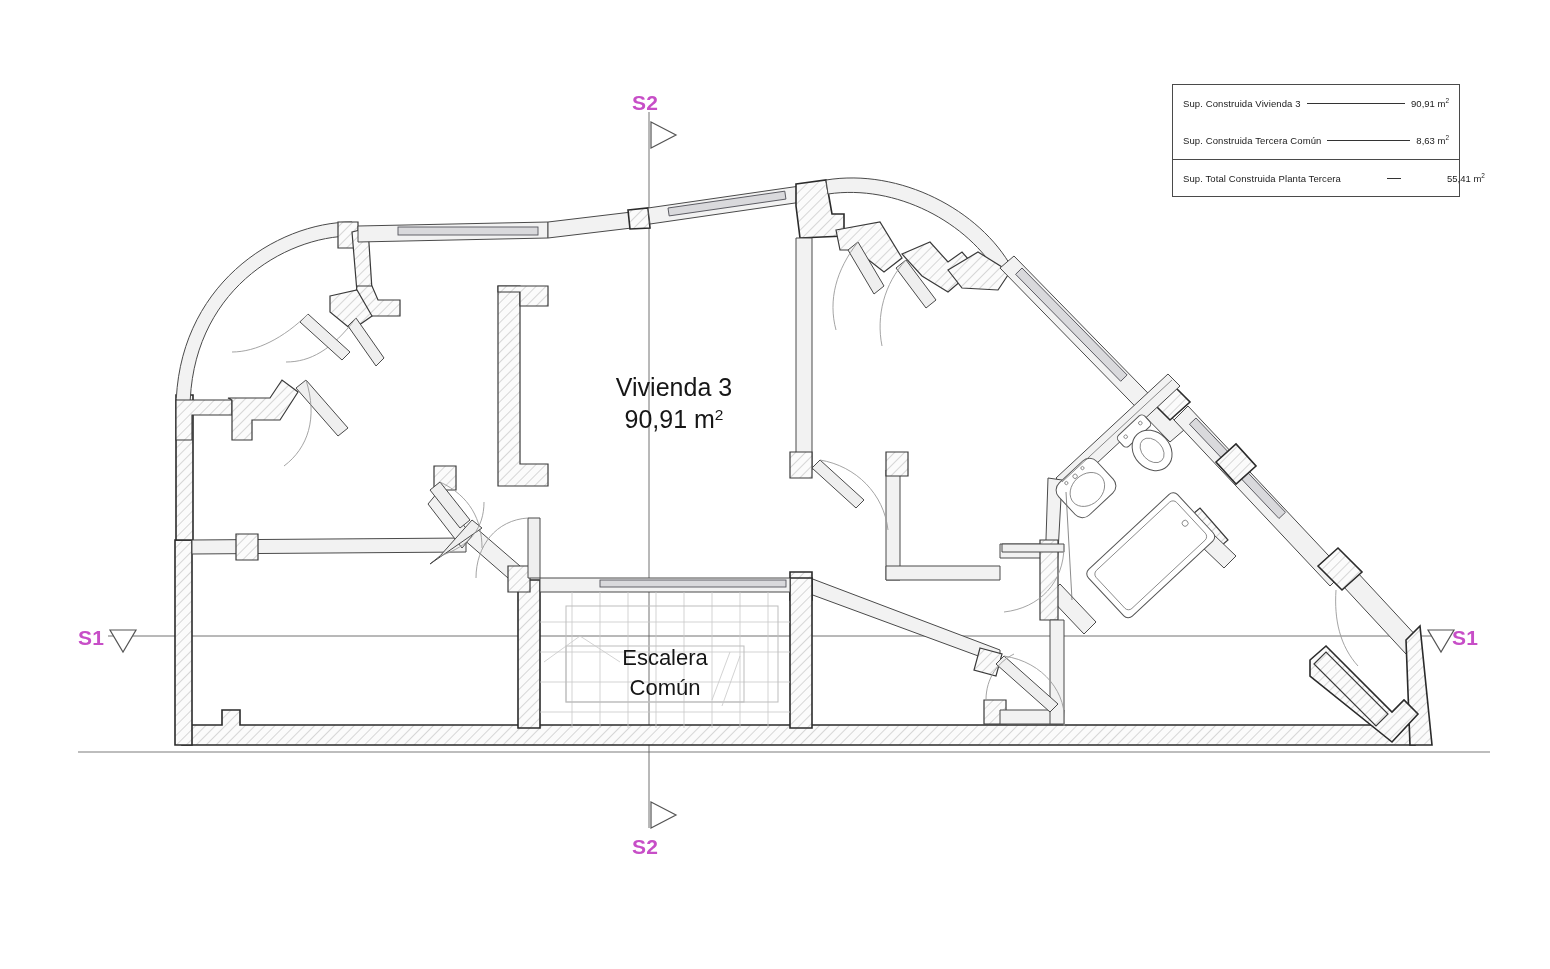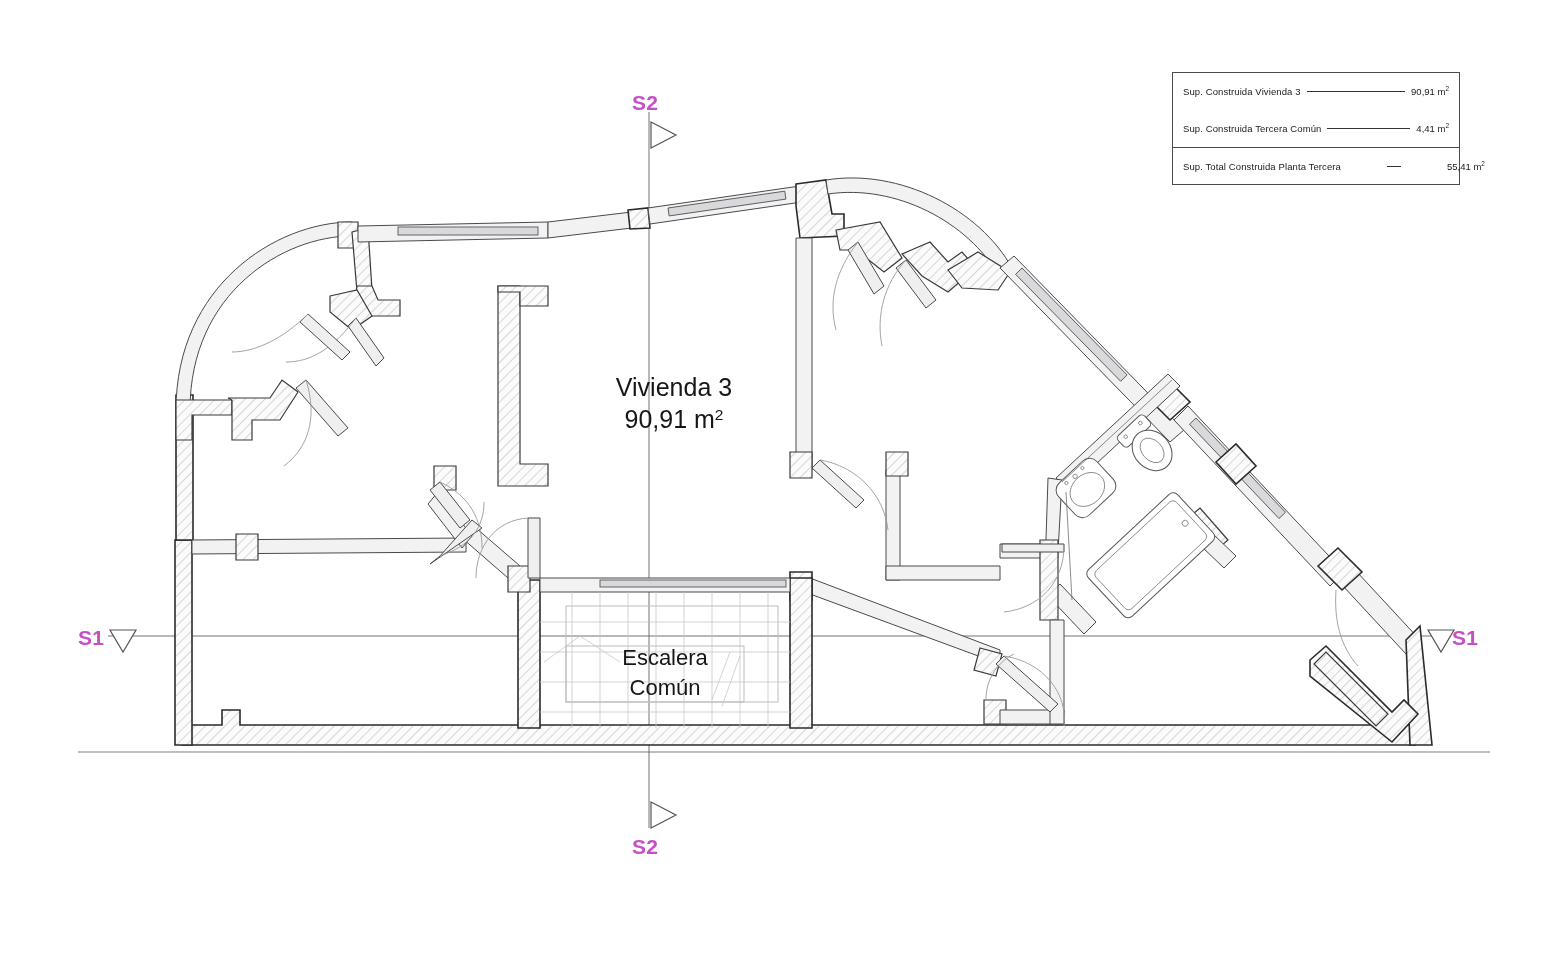--- a/index.html
+++ b/index.html
@@ -61,21 +61,21 @@
     font-size: 22px;
     fill: #161616;
     text-anchor: middle;
   }
   .sup-sc { font-size: 0.62em; }
 
   
   #legend {
     position: absolute;
     left: 1172px;
-    top: 72px;
+    top: 84px;
     width: 288px;
     border: 1.2px solid #4a4a4a;
     background: #ffffff;
     box-sizing: border-box;
   }
   .legend-row {
     display: flex;
     align-items: center;
     height: 37px;
     padding: 0 10px;
@@ -346,21 +346,21 @@
   <div id="legend">
     <div class="legend-row">
       <span class="legend-text">Sup. Construida Vivienda 3</span>
       <span class="legend-rule"></span>
       <span class="legend-val"><span>90,91</span>&nbsp;<span>m</span><sup>2</sup></span>
     </div>
 
     <div class="legend-row">
       <span class="legend-text">Sup. Construida Tercera Común</span>
       <span class="legend-rule"></span>
-      <span class="legend-val"><span>4,41</span>&nbsp;<span>m</span><sup>2</sup></span>
+      <span class="legend-val"><span>8,63</span>&nbsp;<span>m</span><sup>2</sup></span>
     </div>
 
     <div class="legend-row divided">
       <span class="legend-text">Sup. Total Construida Planta Tercera</span>
       <span class="legend-rule"></span>
       <span class="legend-val"><span>55,41</span>&nbsp;<span>m</span><sup>2</sup></span>
     </div>
   </div>
 
 </div>

